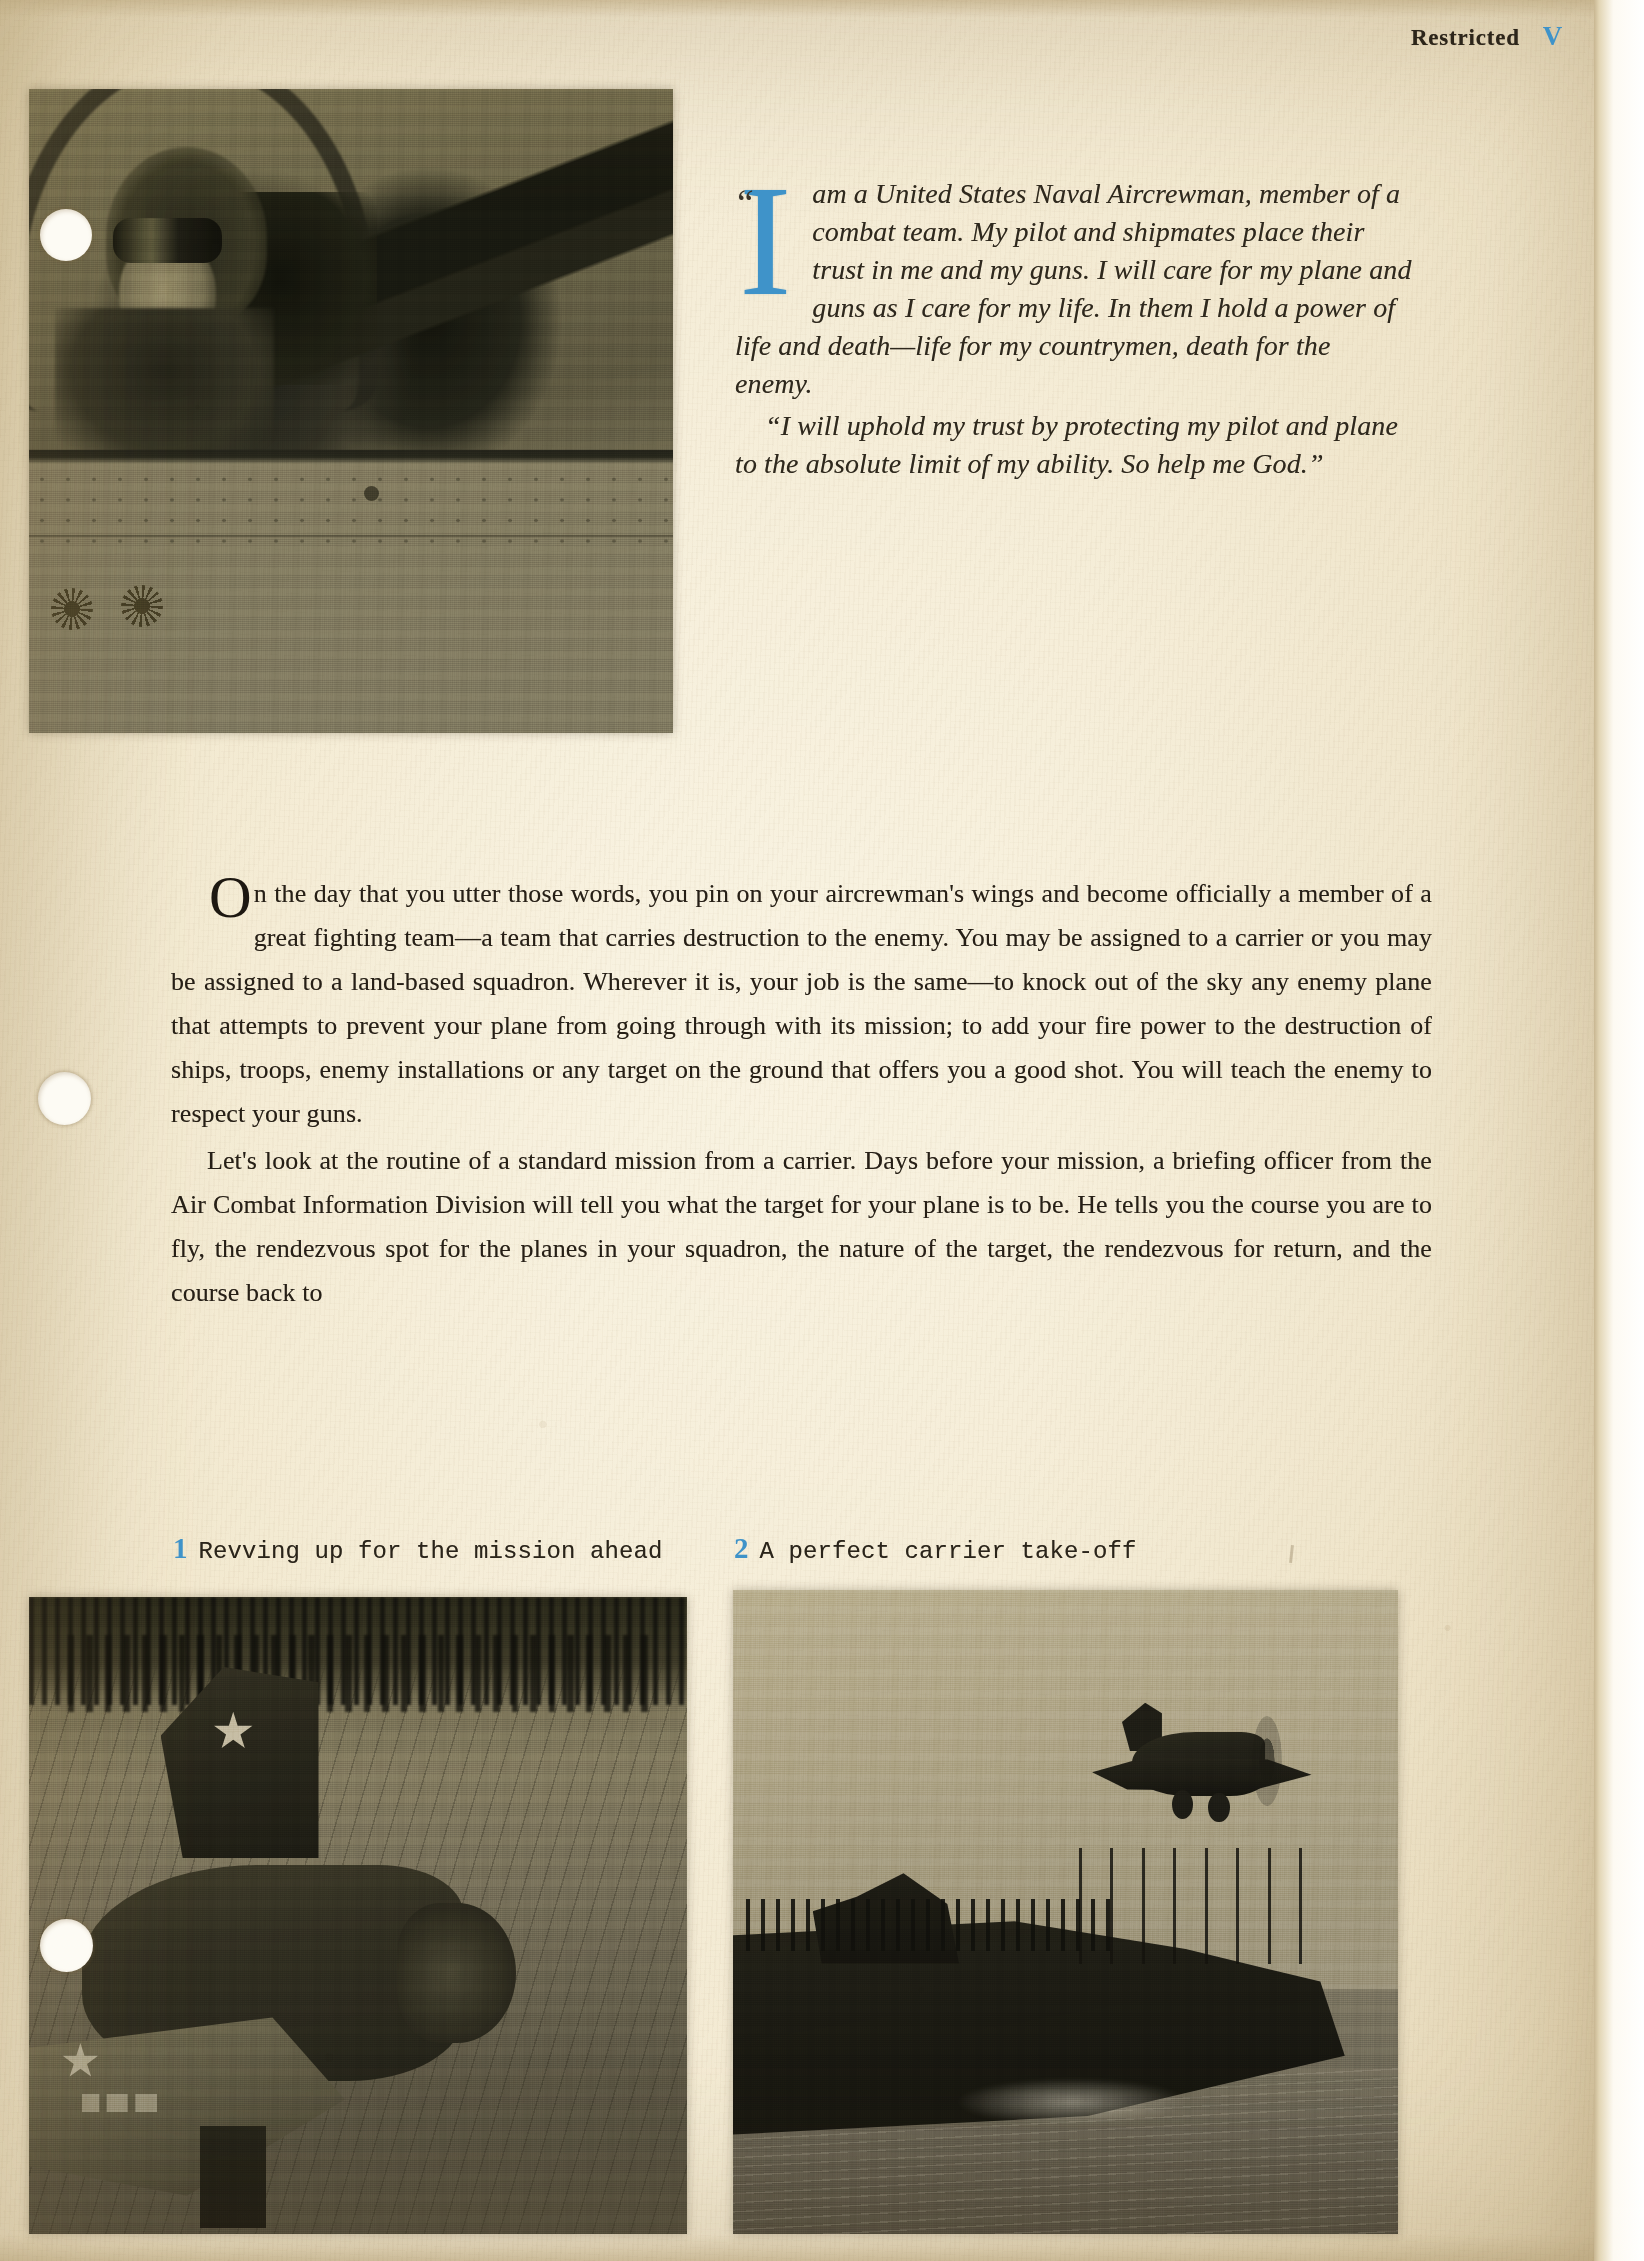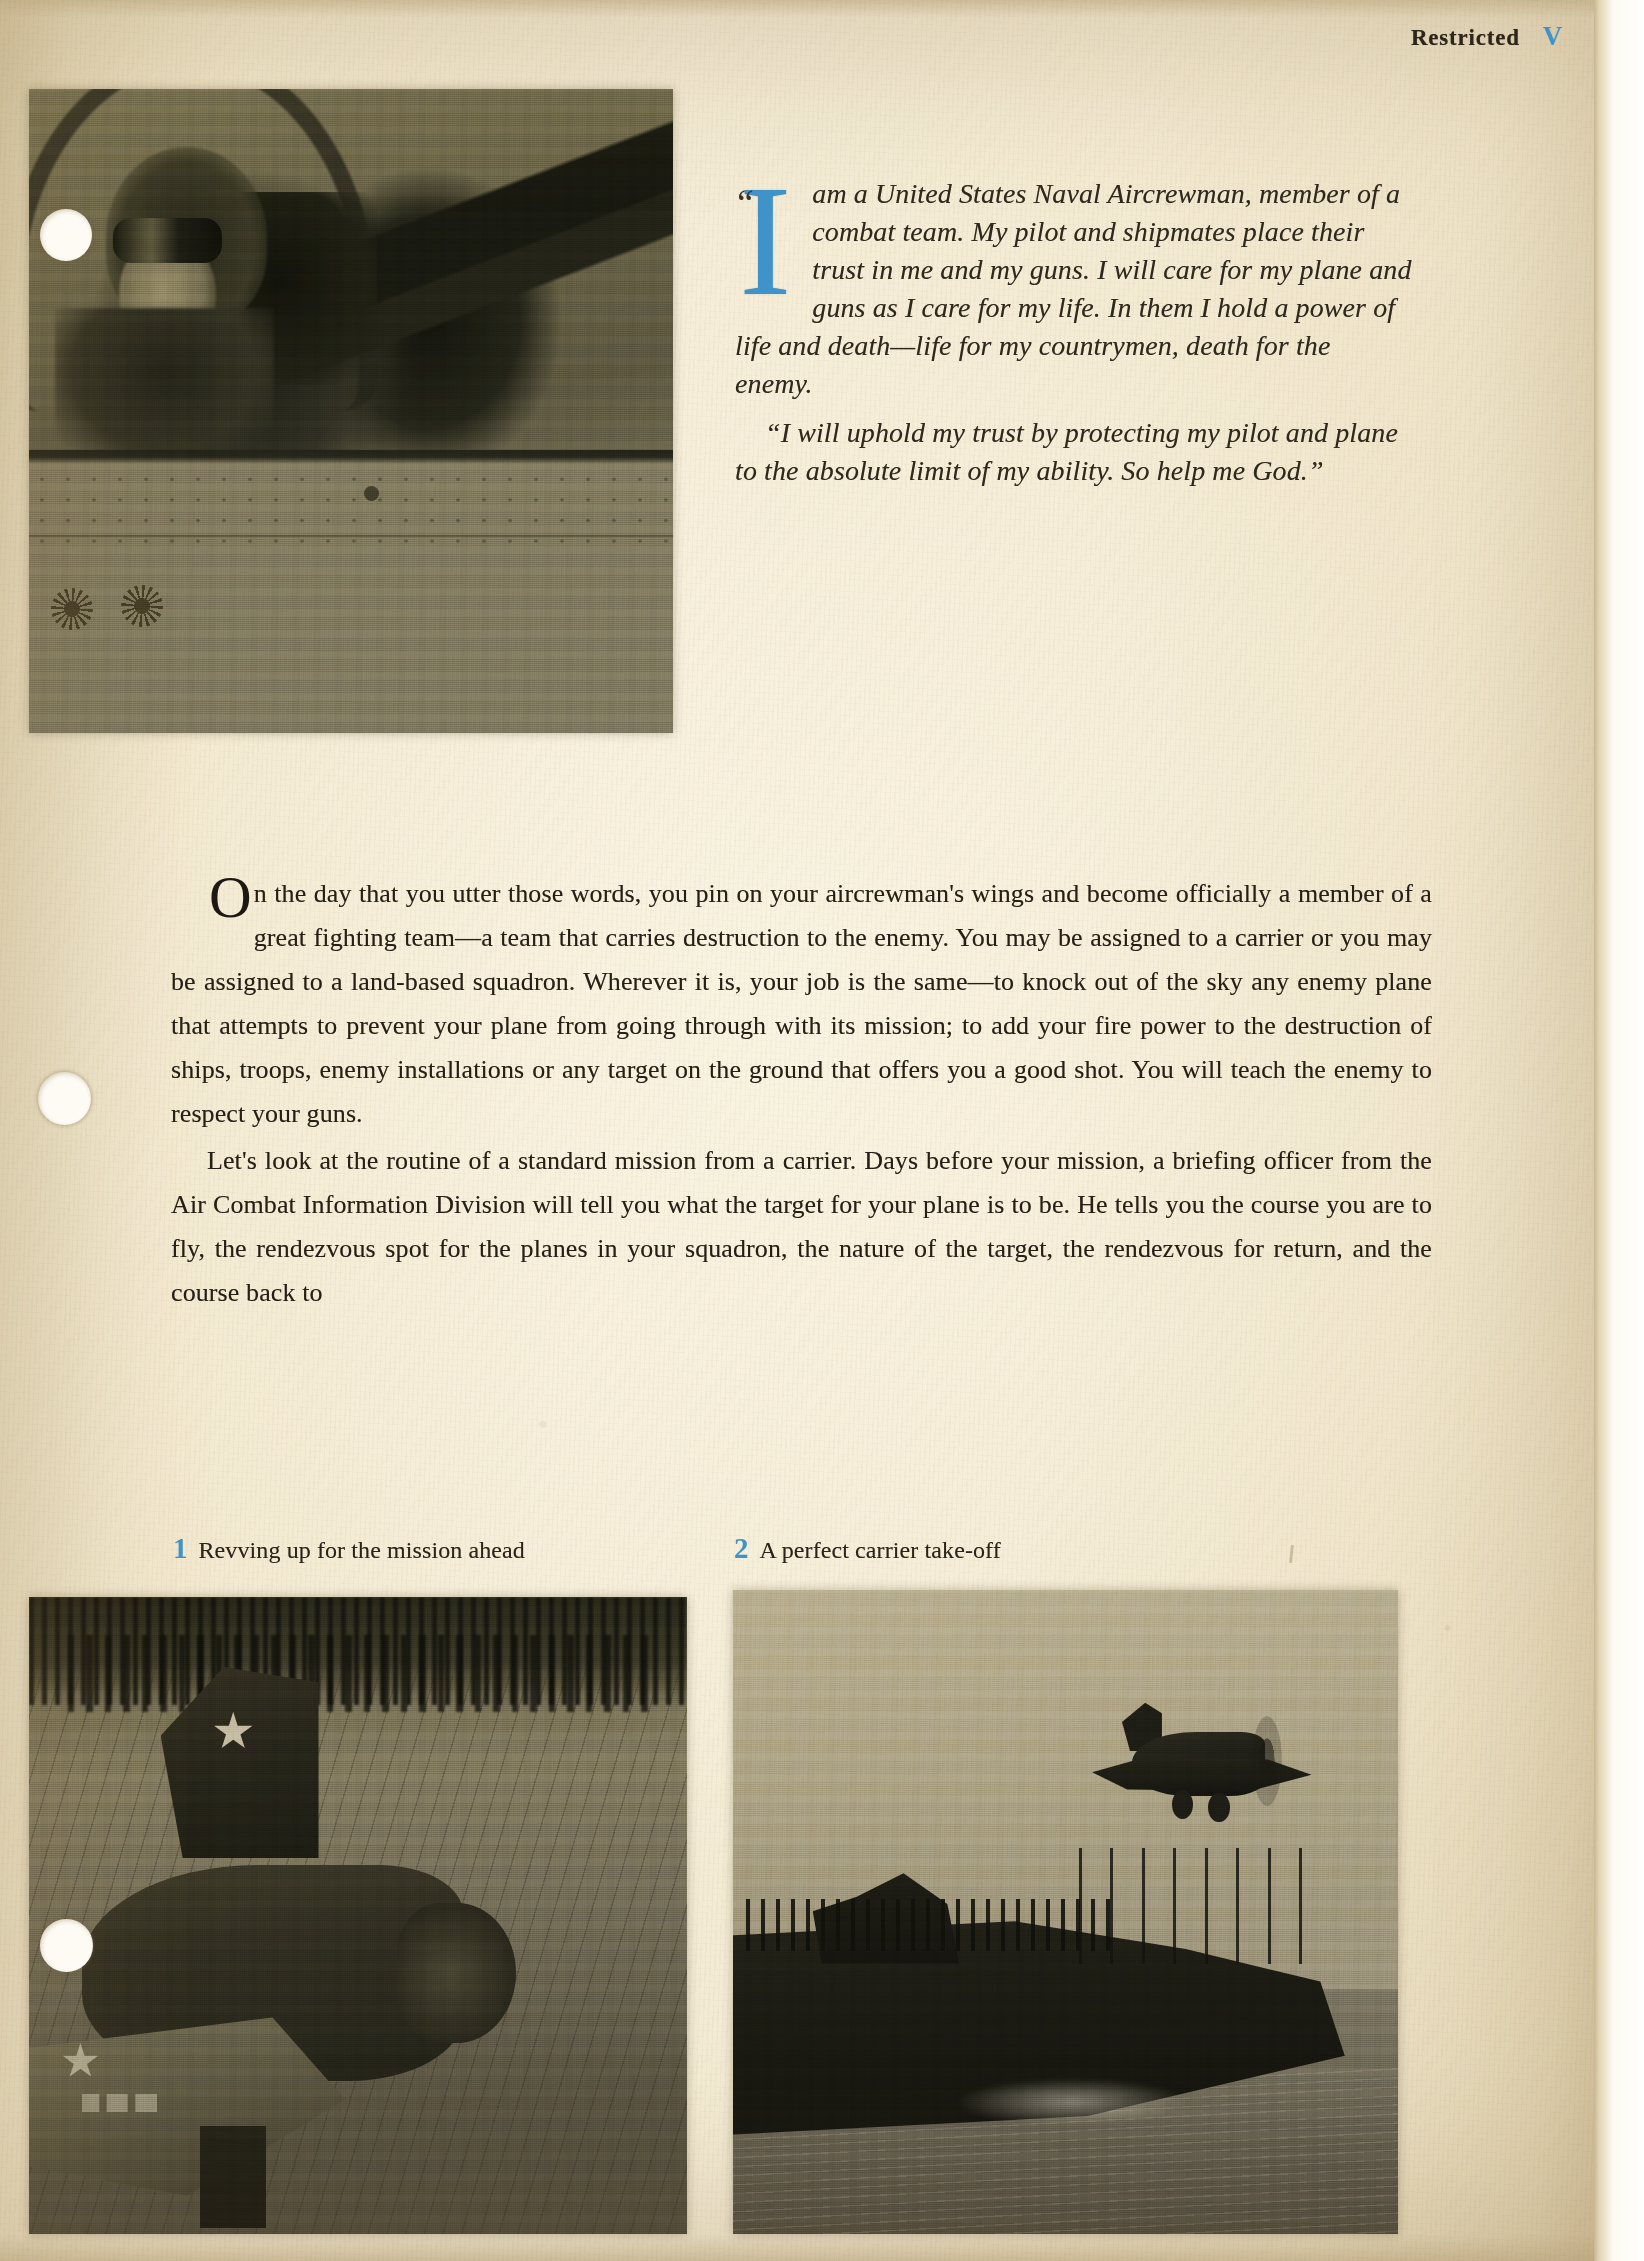--- a/index.html
+++ b/index.html
@@ -356,21 +356,21 @@
   }
   .creed-para {
     font-style:italic;
     font-size:28px;
     line-height:38px;
     color:#2e281d;
     text-align:left;
     letter-spacing:0.1px;
     text-shadow:0 0 0.5px rgba(46,40,29,.35);
   }
-  #creed-para-2 { text-indent:30px; margin-top:11px; }
+  #creed-para-2 { text-indent:30px; margin-top:4px; }
 
   
   #body-text {
     position:absolute; left:171px; top:872px; width:1261px;
     z-index:15;
   }
   .body-para {
     font-size:26px;
     line-height:44px;
     color:#261f16;
@@ -397,20 +397,21 @@
   }
   .caption { display:flex; align-items:baseline; gap:11px; }
   #caption-1 { width:561px; }
   .caption-number {
     font-size:29px; font-weight:700; color:#3f93c9;
     font-family:"Liberation Serif", serif; line-height:1;
   }
   .caption-text {
     font-size:24px; color:#2a241a; letter-spacing:0.1px;
     text-shadow:0 0 0.5px rgba(42,36,26,.35);
+    font-family:Liberation Mono, monospace;
   }
 
   
   #margin-speck {
     position:absolute; left:1290px; top:1545px;
     width:2.7px; height:18px; background:rgba(120,100,66,.30);
     transform:rotate(6deg); z-index:16;
   }
 </style>
 </head>

